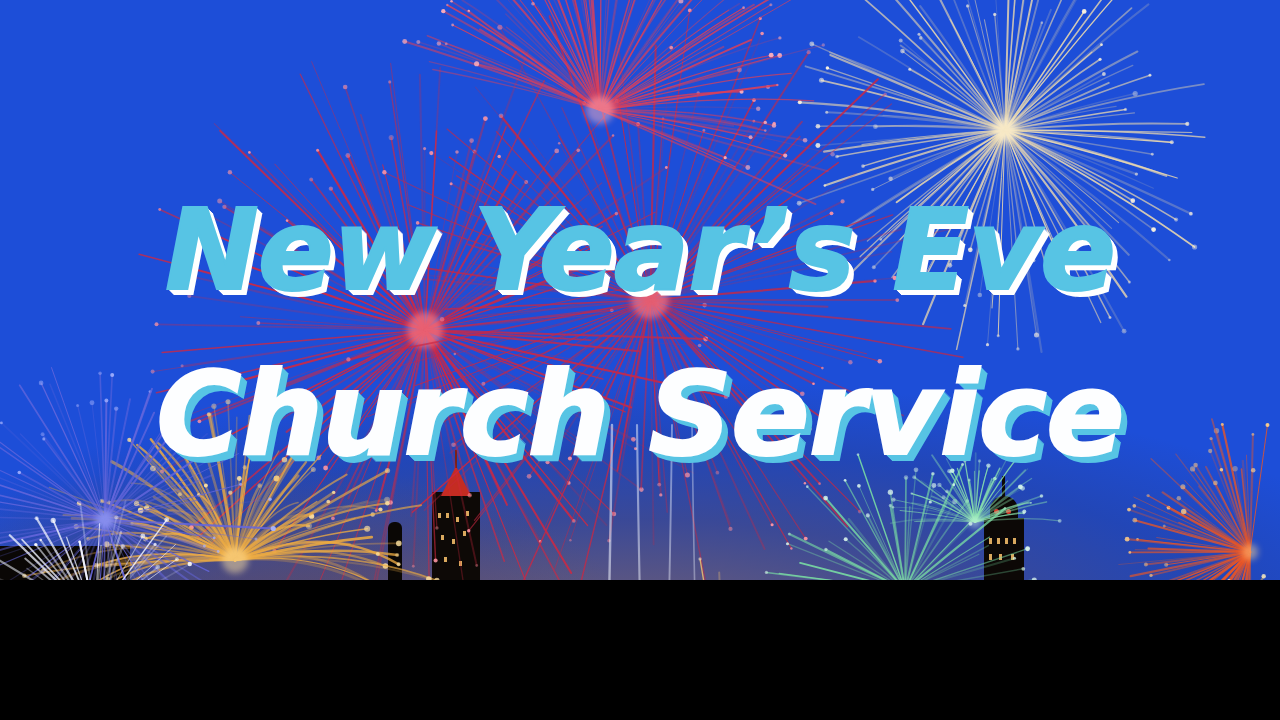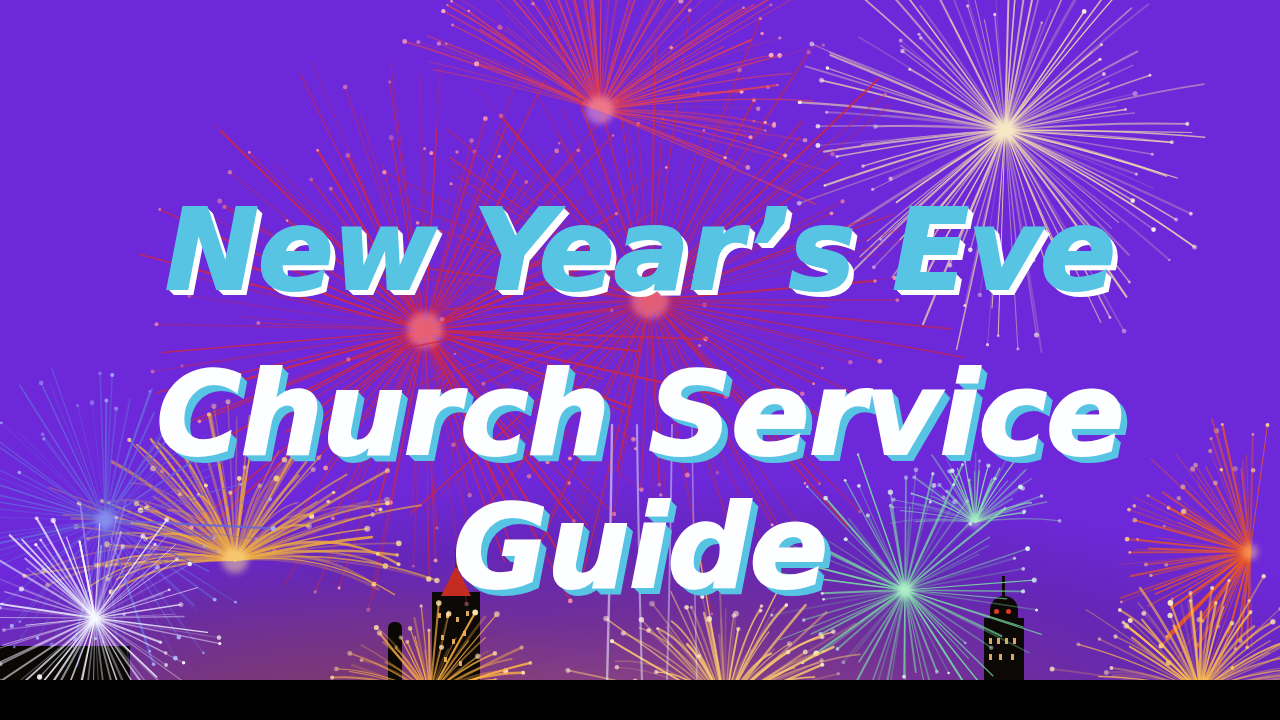--- a/index.html
+++ b/index.html
@@ -1,18 +1,18 @@
 <!DOCTYPE html>
 <html><head>
 <meta charset="utf-8">
 <style>
   html,body{margin:0;padding:0;background:#000;}
   #stage{
-    position:relative;width:1280px;height:680px;overflow:hidden;
-    background:#6d28d9;
+    position:relative;width:1280px;height:580px;overflow:hidden;
+    background:#1d4ed8;
   }
   
   .smoke{position:absolute;inset:0;pointer-events:none;}
   .glow-bottom{
     position:absolute;left:0;right:0;bottom:0;height:300px;
     background:radial-gradient(ellipse 75% 100% at 50% 118%,
       rgba(186,110,30,.55) 0%, rgba(120,62,14,.32) 38%,
       rgba(60,30,8,.16) 62%, rgba(0,0,0,0) 85%);
   }
   .glow-bottom2{
@@ -2007,16 +2007,15 @@
         <path d="M606,720 Q610.2,572.5 612,425" stroke="#f2f6ff" stroke-width="2.40" fill="none" opacity="0.55" stroke-linecap="round"></path>
         <path d="M643,720 Q638.8,572.5 637,425" stroke="#f2f6ff" stroke-width="2.15" fill="none" opacity="0.49" stroke-linecap="round"></path>
         <path d="M666,720 Q670.2,572.5 672,425" stroke="#f2f6ff" stroke-width="1.90" fill="none" opacity="0.43" stroke-linecap="round"></path>
         <path d="M698,720 Q693.8,572.5 692,425" stroke="#f2f6ff" stroke-width="1.65" fill="none" opacity="0.37" stroke-linecap="round"></path>
       </g>
   </svg>
 
   <div id="title">
     <div class="tline l1">New Year’s Eve</div>
     <div class="tline l2">Church Service</div>
-    <div class="tline l3">Guide</div>
   </div>
 
 </div>
 
 </body></html>

